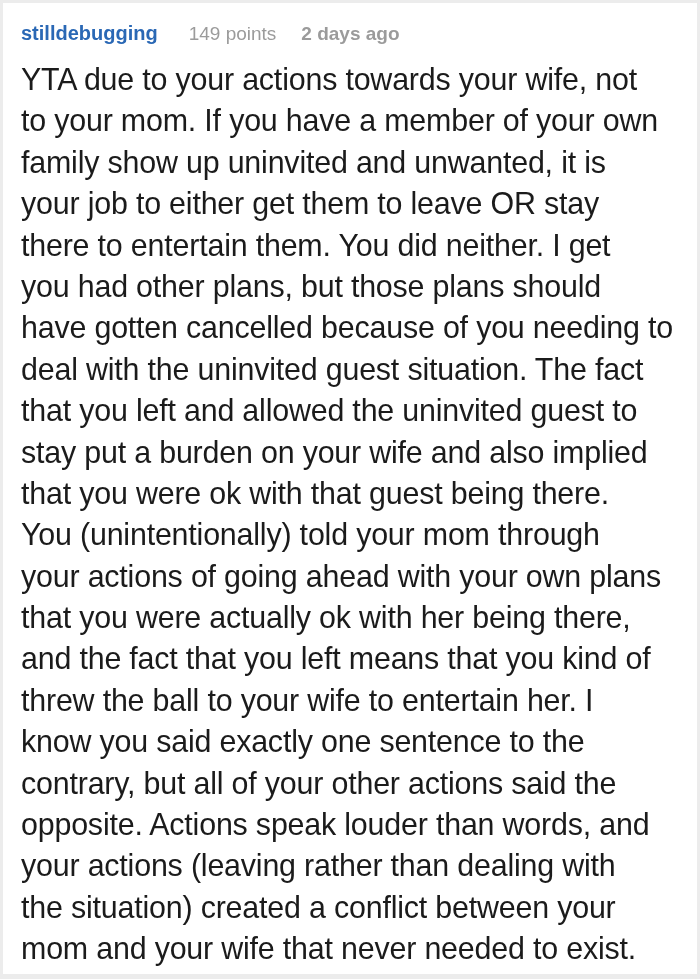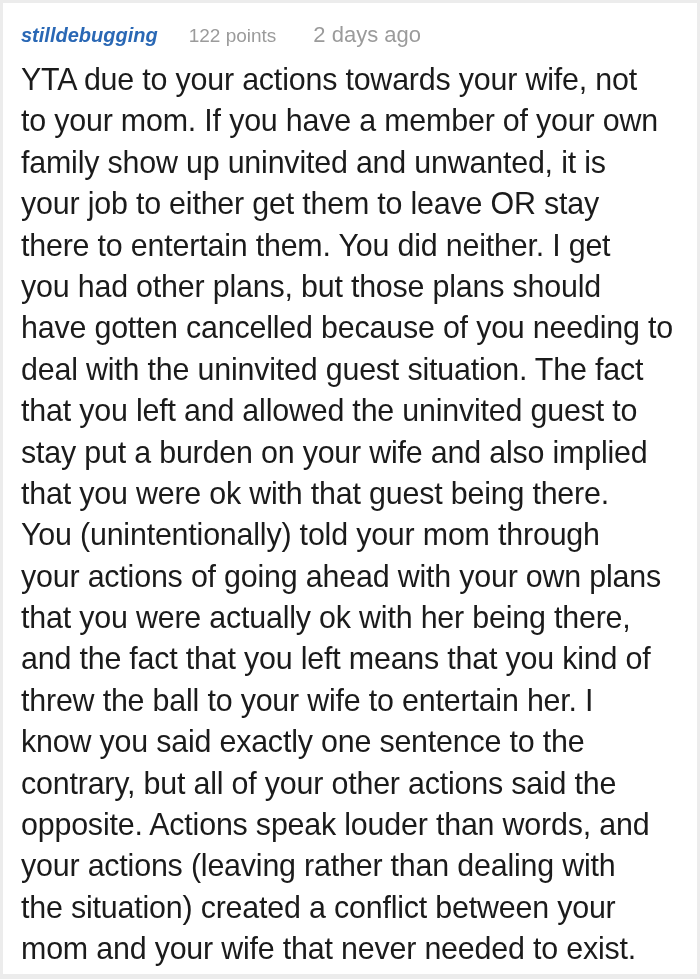--- a/index.html
+++ b/index.html
@@ -28,32 +28,31 @@
     height: 26px;
     margin-top: 2px;
   }
   .username-link {
     font-size: 20px;
     font-weight: 700;
     color: var(--accent-blue, #2a68b5);
     text-decoration: none;
     letter-spacing: 0px;
     cursor: pointer;
-    font-style: italic;
   }
   .points-label {
     margin-left: 31px;
     font-size: 19px;
     font-weight: 400;
     color: var(--meta-gray, #9b9b9b);
   }
   .timestamp-label {
-    margin-left: 37px;
-    font-size: 22px;
-    font-weight: 400;
+    margin-left: 25px;
+    font-size: 19px;
+    font-weight: 700;
     color: var(--meta-gray, #9b9b9b);
   }
   .comment-body {
     margin-top: 11px;
   }
   .body-line {
     font-size: 32px;
     line-height: 41.4px;
     height: 41.4px;
     color: var(--text-dark, #1b1b1b);
@@ -62,21 +61,21 @@
     transform-origin: 0 50%;
     letter-spacing: -0.2px;
   }
 </style>
 </head>
 <body>
 
 <div class="comment-card">
   <div class="comment-header">
     <span class="username-link">stilldebugging</span>
-    <span class="points-label">122 points</span>
+    <span class="points-label">149 points</span>
     <span class="timestamp-label">2 days ago</span>
   </div>
   <div class="comment-body">
       <div class="body-line">YTA due to your actions towards your wife, not</div>
       <div class="body-line">to your mom. If you have a member of your own</div>
       <div class="body-line">family show up uninvited and unwanted, it is</div>
       <div class="body-line">your job to either get them to leave OR stay</div>
       <div class="body-line">there to entertain them. You did neither. I get</div>
       <div class="body-line">you had other plans, but those plans should</div>
       <div class="body-line">have gotten cancelled because of you needing to</div>

